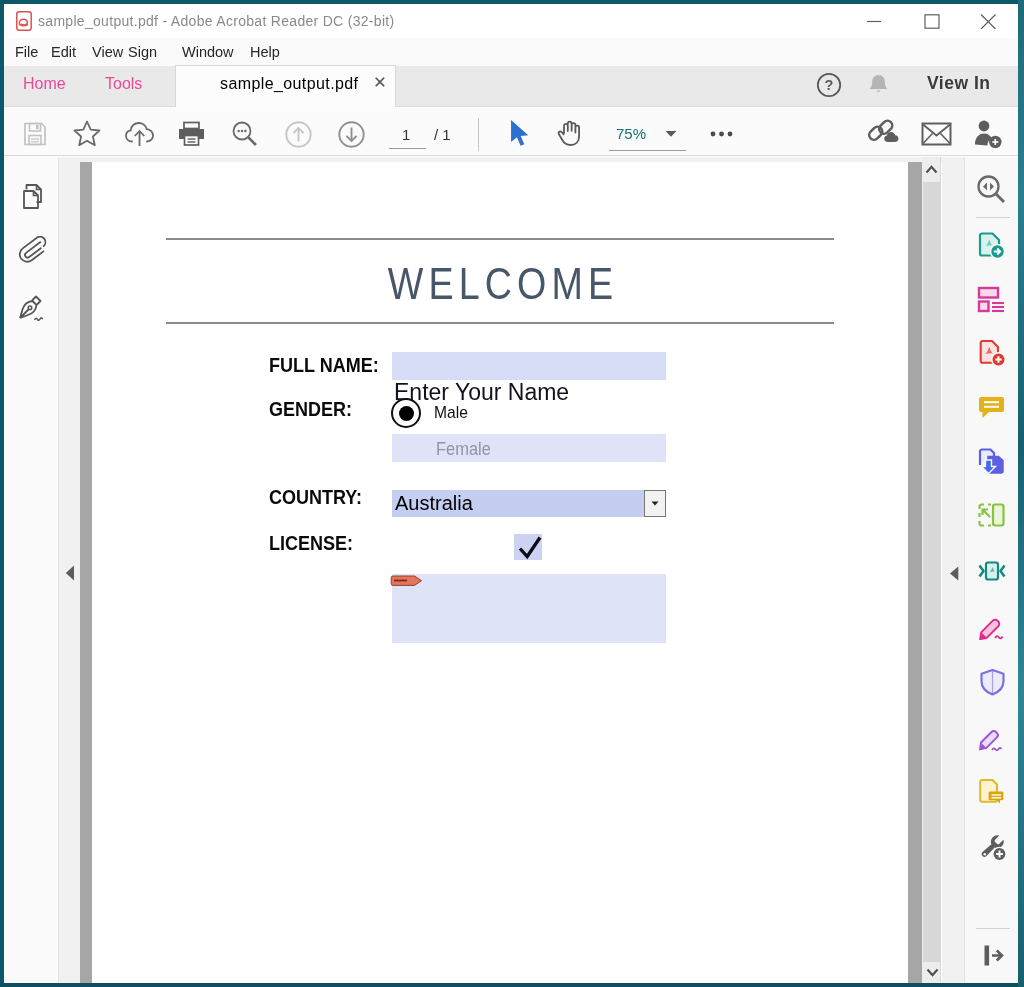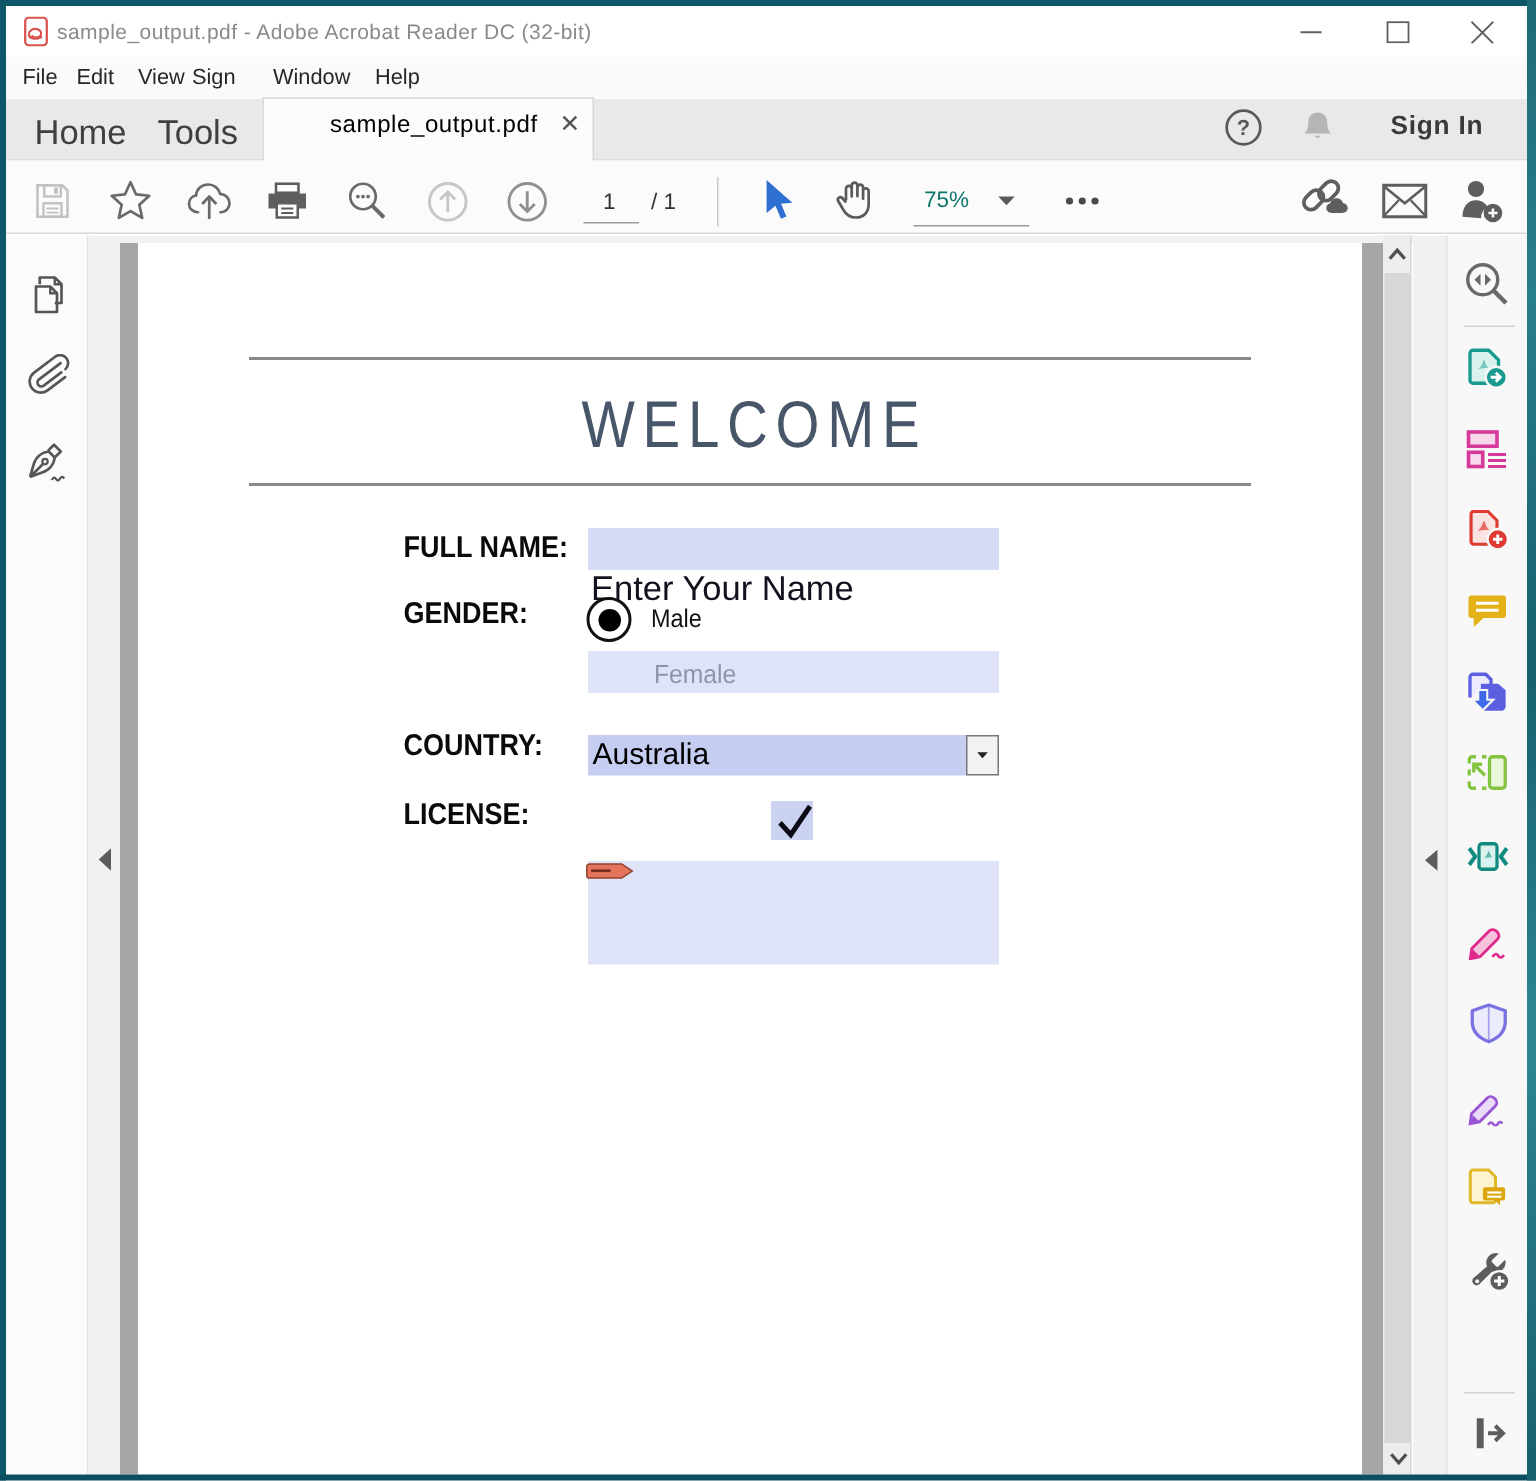--- a/index.html
+++ b/index.html
@@ -12,21 +12,21 @@
   #edgeB{left:0;top:983px;width:1024px;height:4px;background:#0d4f60;}
   #edgeR{left:1018px;top:0;width:6px;height:987px;background:linear-gradient(180deg,#1d6a78 0%,#2a7f8d 20%,#15606f 45%,#2e8694 70%,#175f6e 100%);}
   
   #titlebar{left:4px;top:4px;width:1014px;height:34px;background:#ffffff;}
   #titletext{left:38px;top:13px;font-size:14px;color:#8a8a8a;letter-spacing:0.3px;}
   
   #menubar{left:4px;top:38px;width:1014px;height:28px;background:#fafafa;}
   .menuitem{position:absolute;top:44px;font-size:14.5px;color:#262626;}
   
   #tabbar{left:4px;top:66px;width:1014px;height:40px;background:#e9e9e9;border-bottom:1px solid #dcdcdc;}
-  .tabtxt{position:absolute;font-size:23px;color:#404040;top:9px;}
+  .tabtxt{position:absolute;font-size:16px;color:#ec4899;top:9px;}
   #activetab{left:175px;top:65px;width:221px;height:42px;background:#fcfcfc;border:1px solid #d8d8d8;border-bottom:none;box-sizing:border-box;}
   #tabname{left:220px;top:75px;font-size:16px;color:#000000;letter-spacing:0.4px;}
   #tabclose{left:373px;top:73px;font-size:16.5px;color:#555;}
   #signin{left:927px;top:73px;font-size:17.5px;font-weight:bold;color:#3a3a3a;letter-spacing:0.5px;}
   
   #toolbar{left:4px;top:107px;width:1014px;height:49px;background:#fbfbfb;border-bottom:1px solid #d8d8d8;box-sizing:border-box;}
   #pg1{left:402px;top:126px;font-size:15px;color:#333;}
   #pgline{left:389px;top:148px;width:37px;height:1px;background:#9a9a9a;}
   #pgof{left:434px;top:126px;font-size:15px;color:#333;}
   #tsep{left:478px;top:118px;width:1px;height:33px;background:#c9c9c9;}
@@ -91,21 +91,21 @@
   <div class="abs" id="tabname">sample_output.pdf</div>
   <div class="abs" id="tabclose">✕</div>
   <svg class="abs" style="left:816px;top:72px;" width="26" height="26" viewBox="0 0 26 26">
     <circle cx="13" cy="13" r="11.2" fill="none" stroke="#595959" stroke-width="1.8"></circle>
     <text x="13" y="18.2" font-family="Liberation Sans" font-size="14.5" font-weight="bold" fill="#595959" text-anchor="middle">?</text>
   </svg>
   <svg class="abs" style="left:866px;top:73px;" width="25" height="25" viewBox="0 0 25 25">
     <path d="M12.5,2 c4,0 6.3,3 6.3,6.5 c0,4.5 1.5,6.5 2.7,7.5 h-18 c1.2,-1 2.7,-3 2.7,-7.5 C6.2,5 8.5,2 12.5,2 Z" fill="#b5b5b5"></path>
     <path d="M10.5,17.5 a2.2,2.2 0 0 0 4,0 z" fill="#b5b5b5"></path>
   </svg>
-  <div class="abs" id="signin">Sign In</div>
+  <div class="abs" id="signin">View In</div>
   <div class="abs" id="toolbar"></div>
   <div class="abs" id="pg1">1</div>
   <div class="abs" id="pgline"></div>
   <div class="abs" id="pgof">/ 1</div>
   <div class="abs" id="tsep"></div>
   <div class="abs" id="zoomtxt">75%</div>
   <div class="abs" id="zoomline"></div>
 
   <svg class="abs" style="left:21px;top:120px;" width="28" height="28" viewBox="0 0 28 28">
     <path d="M4,3.5 h16.5 L24,7 v17.5 H4 Z" fill="none" stroke="#c2c2c2" stroke-width="1.7"></path>

